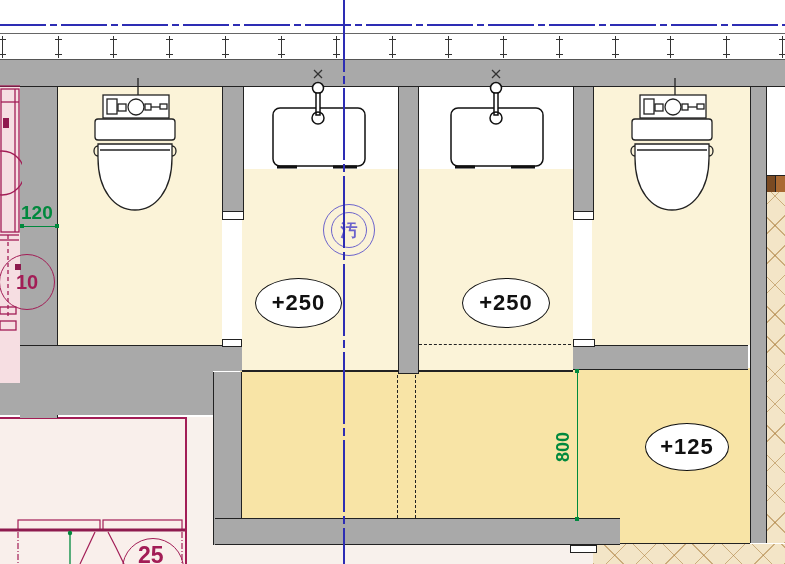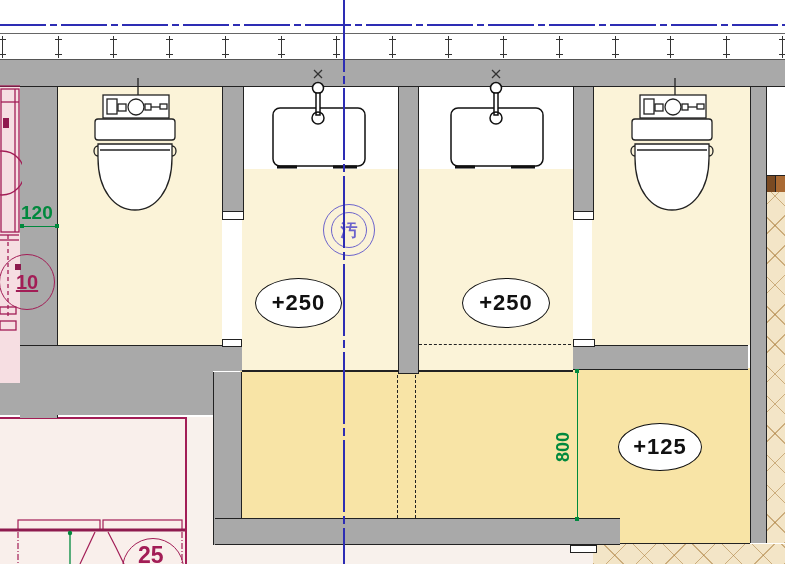--- a/index.html
+++ b/index.html
@@ -28,21 +28,21 @@
   .floor-yellow{background:var(--yellow);}
   .hatch{background:
      repeating-linear-gradient(45deg, rgba(164,116,48,.5) 0 1px, transparent 1px 21px),
      repeating-linear-gradient(-45deg, rgba(164,116,48,.5) 0 1px, transparent 1px 21px),
      var(--hatchbg);}
   .level-ellipse{background:#fff;border:1.6px solid #111;border-radius:50%;
      display:flex;align-items:center;justify-content:center;
      font-size:22px;font-weight:600;color:#111;letter-spacing:1px;}
   .dimtext{color:var(--green);font-size:19px;font-weight:600;}
   .dim-v{writing-mode:vertical-rl;transform:rotate(180deg);text-align:center;}
-  .mgtext{color:var(--magenta);font-weight:600;text-decoration:underline;}
+  .mgtext{color:var(--magenta);font-weight:600;}
   .circle{border-radius:50%;}
   .blue-h{height:2px;background:repeating-linear-gradient(to right,
       var(--blue) 0 46px, transparent 46px 50px, var(--blue) 50px 57px, transparent 57px 61px);}
   .blue-v{width:2px;background:repeating-linear-gradient(to bottom,
       var(--blue) 0 72px, transparent 72px 76px, var(--blue) 76px 84px, transparent 84px 88px);}
   .dash-v{width:0;border-left:1.5px dashed #222;}
   .dash-h{height:0;border-top:1.5px dashed #222;}
   .tickdiv{position:absolute;top:0;width:1px;height:22px;background:#333;}
   .tickdiv::before,.tickdiv::after{content:"";position:absolute;left:-3px;width:7px;height:1px;background:#333;}
   .tickdiv::before{top:3px}
@@ -221,21 +221,21 @@
               display:flex;align-items:center;justify-content:center;">
     <span style="color:var(--purple);font-size:17px;font-weight:600;">汚</span>
   </div>
 
   <div class="abs level-ellipse" style="left:255px;top:278px;width:85px;height:48px;">
     <span>+250</span>
   </div>
   <div class="abs level-ellipse" style="left:462px;top:278px;width:86px;height:48px;">
     <span>+250</span>
   </div>
-  <div class="abs level-ellipse" style="left:618px;top:423px;width:82px;height:46px;">
+  <div class="abs level-ellipse" style="left:645px;top:423px;width:82px;height:46px;">
     <span>+125</span>
   </div>
 
   <div class="abs dimtext" style="left:21px;top:202px;">120</div>
   <div class="abs" style="left:22px;top:226px;width:35px;height:1px;background:var(--green);"></div>
   <div class="abs greensq" style="left:20px;top:224px;"></div>
   <div class="abs greensq" style="left:55px;top:224px;"></div>
 
   <div class="abs" style="left:577px;top:371px;width:1px;height:148px;background:var(--green);"></div>
   <div class="abs greensq" style="left:575px;top:369px;"></div>

